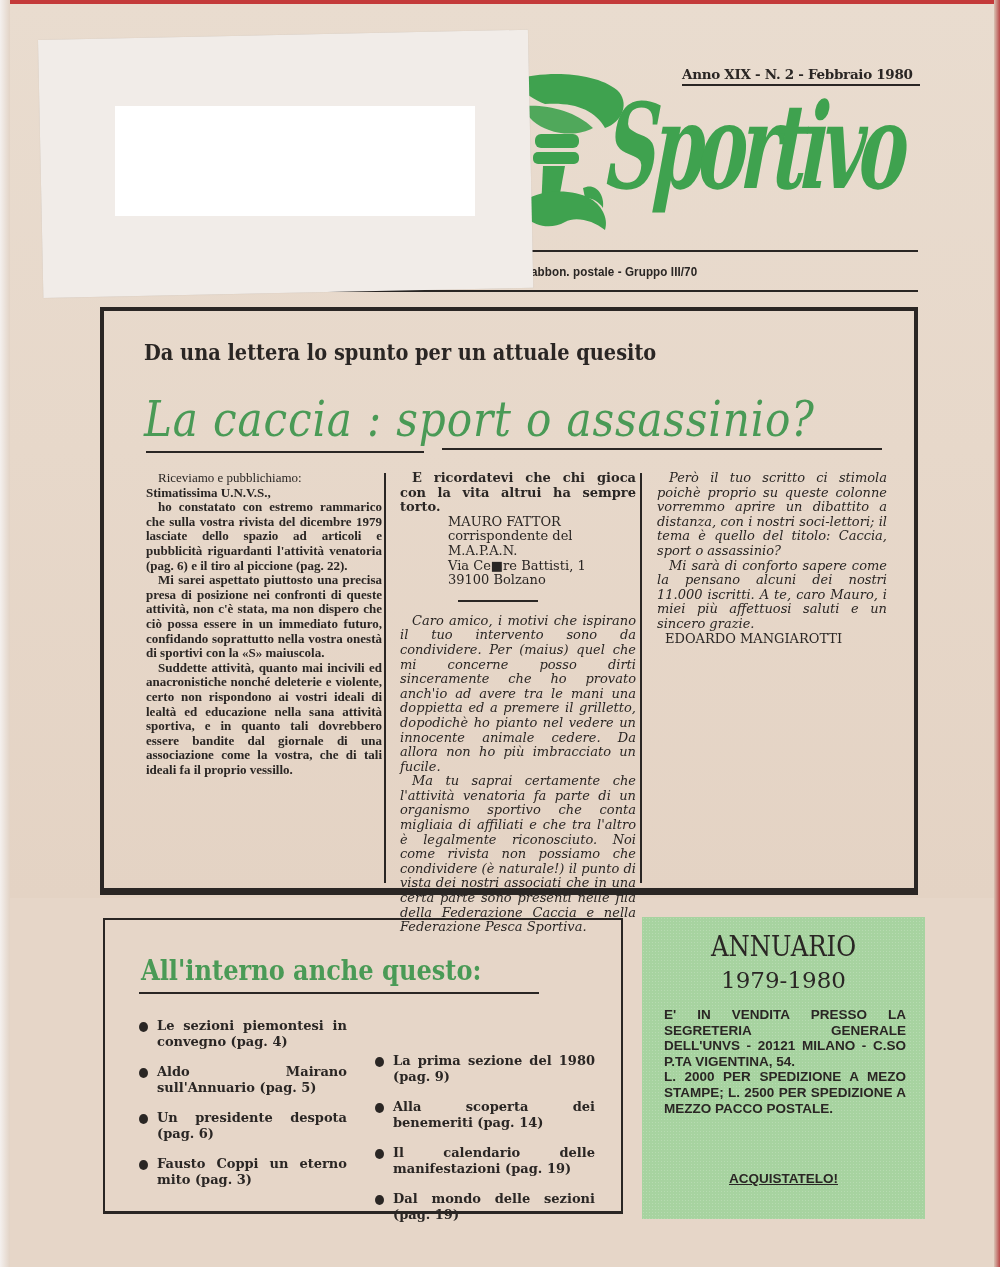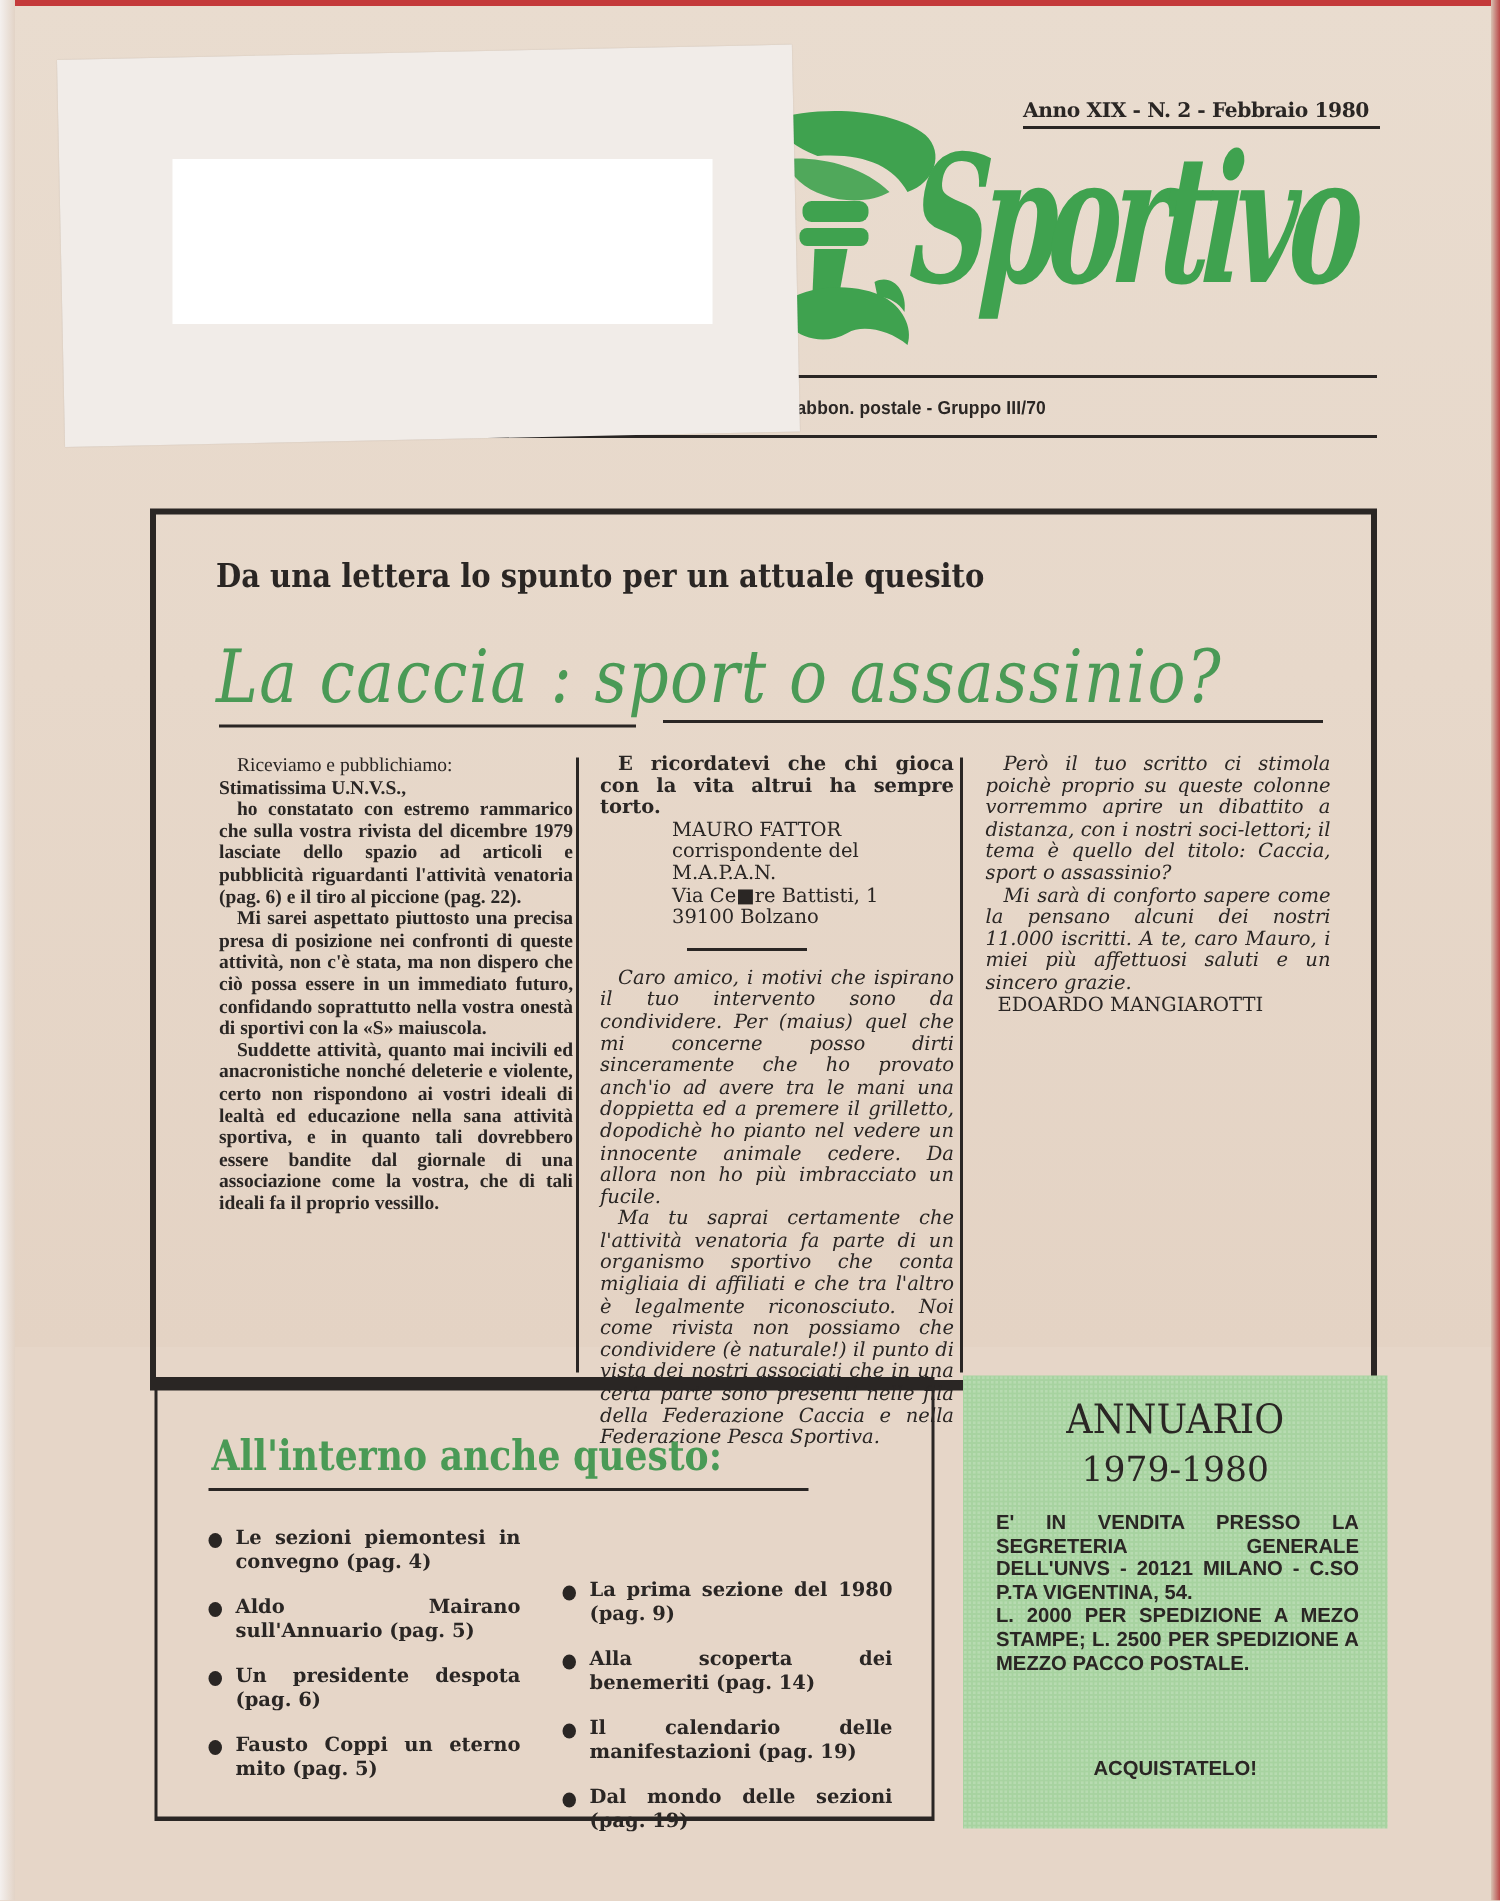--- a/index.html
+++ b/index.html
@@ -45,21 +45,21 @@
   .label {
     position: absolute; left: 38px; top: 40px; width: 490px; height: 258px;
     background: #f1ece8; transform: rotate(-1.2deg); transform-origin: left top;
     box-shadow: 0 0 1px rgba(0,0,0,0.15);
   }
   .label-redact { position: absolute; left: 115px; top: 106px; width: 360px; height: 110px; background: #ffffff; }
 
   
   .article-box {
     position: absolute; left: 100px; top: 307px; width: 818px; height: 588px;
-    border: 4px solid #2a2624; border-bottom-width: 7px; margin-top: 32px;
+    border: 4px solid #2a2624; border-bottom-width: 7px;
   }
   .kicker {
     position: absolute; left: 40px; top: 28px;
     font-family: "DejaVu Serif", serif; font-weight: bold; font-size: 22px; color: #2a2624;
     transform: scaleX(0.88); transform-origin: left top; white-space: nowrap;
   }
   .headline {
     position: absolute; left: 40px; top: 80px;
     font-family: "DejaVu Serif", serif; font-style: italic; font-size: 49px; color: #4a9a56;
     transform: scaleX(0.86); transform-origin: left top; white-space: nowrap; letter-spacing: 1px;
@@ -122,21 +122,21 @@
     position: absolute; left: 0; top: 50px; width: 100%; text-align: center;
     font-family: "DejaVu Serif", serif; font-size: 23px; color: #2a2624;
   }
   .ann-body {
     position: absolute; left: 22px; top: 90px; width: 242px;
     font-family: "Liberation Sans", sans-serif; font-weight: bold; font-size: 13.5px;
     line-height: 15.6px; color: #2a2624; text-align: justify;
   }
   .ann-cta {
     position: absolute; left: 0; top: 254px; width: 100%; text-align: center;
-    font-family: "Liberation Sans", sans-serif; font-weight: bold; font-size: 13.5px; color: #2a2624;
+    font-family: "Liberation Sans", sans-serif; font-weight: bold; font-size: 13.5px; color: #2a2624; text-decoration: underline;
   }
 </style>
 </head>
 <body>
 
 <div class="page">
   <div class="top-edge"></div>
   <div class="left-edge"></div>
   <div class="right-edge"></div>
 
@@ -197,21 +197,21 @@
     </div>
   </div>
 
   <div class="inside-box">
     <div class="inside-title">All'interno anche questo:</div>
     <div class="inside-rule"></div>
     <ul class="inside-list left">
       <li><span class="bullet"></span><span>Le sezioni piemontesi in convegno (pag. 4)</span></li>
       <li><span class="bullet"></span><span>Aldo Mairano sull'Annuario (pag. 5)</span></li>
       <li><span class="bullet"></span><span>Un presidente despota (pag. 6)</span></li>
-      <li><span class="bullet"></span><span>Fausto Coppi un eterno mito (pag. 5)</span></li>
+      <li><span class="bullet"></span><span>Fausto Coppi un eterno mito (pag. 3)</span></li>
     </ul>
     <ul class="inside-list right">
       <li><span class="bullet"></span><span>La prima sezione del 1980 (pag. 9)</span></li>
       <li><span class="bullet"></span><span>Alla scoperta dei benemeriti (pag. 14)</span></li>
       <li><span class="bullet"></span><span>Il calendario delle manifestazioni (pag. 19)</span></li>
       <li><span class="bullet"></span><span>Dal mondo delle sezioni (pag. 19)</span></li>
     </ul>
   </div>
 
   <div class="annuario">

